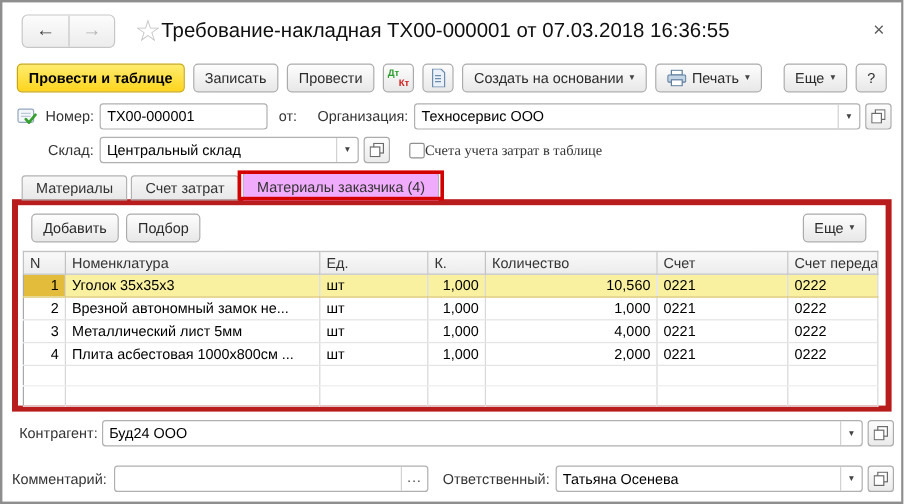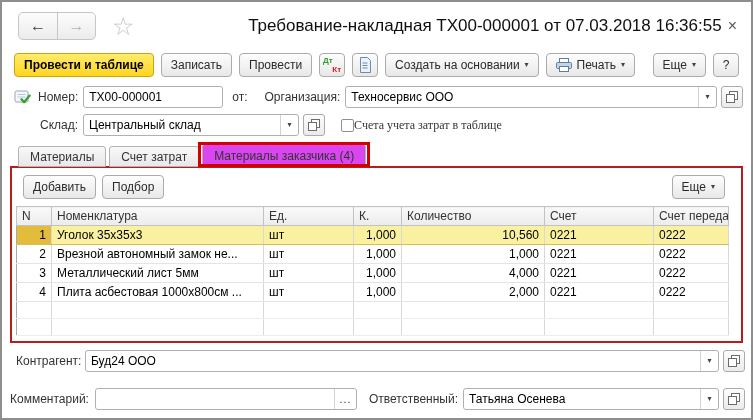--- a/index.html
+++ b/index.html
@@ -7,21 +7,21 @@
   .window { width:753px; height:420px; border:2px solid #8E8E8E; background:#fff; overflow:hidden; position:relative; }
 
   
   .titlebar { height:48px; display:flex; align-items:center; padding:0 14px 0 16px; }
   .navgroup { display:flex; border:1px solid #C6C6C6; border-radius:5px; overflow:hidden; background:linear-gradient(#FCFCFC,#ECECEC); }
   .navbtn { width:38px; height:26px; display:flex; align-items:center; justify-content:center; font-size:16px; font-weight:bold; cursor:default; }
   .navbtn + .navbtn { border-left:1px solid #C6C6C6; }
   .navbtn.back { color:#3D3D3D; }
   .navbtn.fwd { color:#B4B4B4; }
   .star { font-size:25px; color:#C4C4C4; margin-left:16px; line-height:1; }
-  .title { flex:1; text-align:right; font-size:17px; color:#0F0F0F; white-space:nowrap; overflow:hidden; }
+  .title { flex:1; text-align:left; font-size:17px; color:#0F0F0F; white-space:nowrap; overflow:hidden; }
   .closex { font-size:16px; color:#5A5A5A; margin-left:6px; }
 
   
   .toolbar { height:30px; display:flex; align-items:center; padding:0 12px; gap:7px; }
   .btn { display:inline-flex; align-items:center; gap:5px; height:24px; padding:0 9px; border:1px solid #ABABAB; border-radius:4px;
          background:linear-gradient(#FDFDFD,#E8E8E8); font-size:12px; color:#2B2B2B; white-space:nowrap; }
   .btn.primary { background:linear-gradient(#FFEC6E,#FFD51E); border-color:#C9A60C; font-weight:bold; color:#000; }
   .btn.iconbtn { width:26px; padding:0; justify-content:center; }
   .caret { font-size:8px; color:#444; line-height:1; }
   .spacer { flex:1; }
@@ -44,25 +44,25 @@
   .w-org { flex:1; }
   .w-wh { width:216px; }
   .checkbox { width:13px; height:13px; border:1px solid #909090; border-radius:2px; background:#fff; margin-left:16px; flex:none; }
   .cblabel { margin-left:0;font-family:Liberation Serif, serif; }
   .posted-icon { margin-right:7px; flex:none; display:flex; }
 
   
   .tabs { display:flex; align-items:flex-end; margin:8px 0 -1px 16px; height:23px; position:relative; z-index:2; }
   .tab { display:flex; align-items:center; padding:0 11px; height:21px; border:1px solid #B2B2B2; border-radius:3px 3px 0 0;
          background:linear-gradient(#F8F8F8,#E8E8E8); margin-right:3px; font-size:12px; color:#333; position:relative; }
-  .tab.active { background:#d946ef; height:23px; border-bottom:none; }
+  .tab.active { background:#f0abfc; height:23px; border-bottom:none; }
   .tab-annotation { position:absolute; inset:-3px -5px 0 -5px; border:3px solid #D40000; pointer-events:none; }
 
   
-  .panel { margin:0 8px; height:177px; border:2px solid #b91c1c; background:#fff; position:relative; z-index:1; }
+  .panel { margin:0 8px; height:177px; border:5px solid #b91c1c; background:#fff; position:relative; z-index:1; }
   .panelbar { display:flex; align-items:center; padding:7px 16px 0 11px; gap:6px; }
   .panelbar .spacer { flex:1; }
 
   
   .grid { margin:7px 0 0 4px; width:712px; border-collapse:collapse; table-layout:fixed; font-size:12px; border:1px solid #A8A8A8; }
   .grid th { background:linear-gradient(#F9F9F9,#ECECEC); border:1px solid #C2C2C2; font-weight:normal; text-align:left;
              padding:1px 5px; color:#333; height:19px; white-space:nowrap; overflow:hidden; }
   .grid td { border-right:1px solid #D8D8D8; border-bottom:1px solid #E4E4E4; padding:1px 5px; height:19px;
              white-space:nowrap; overflow:hidden; color:#000; }
   .grid td.r, .grid th.r { text-align:right; }

